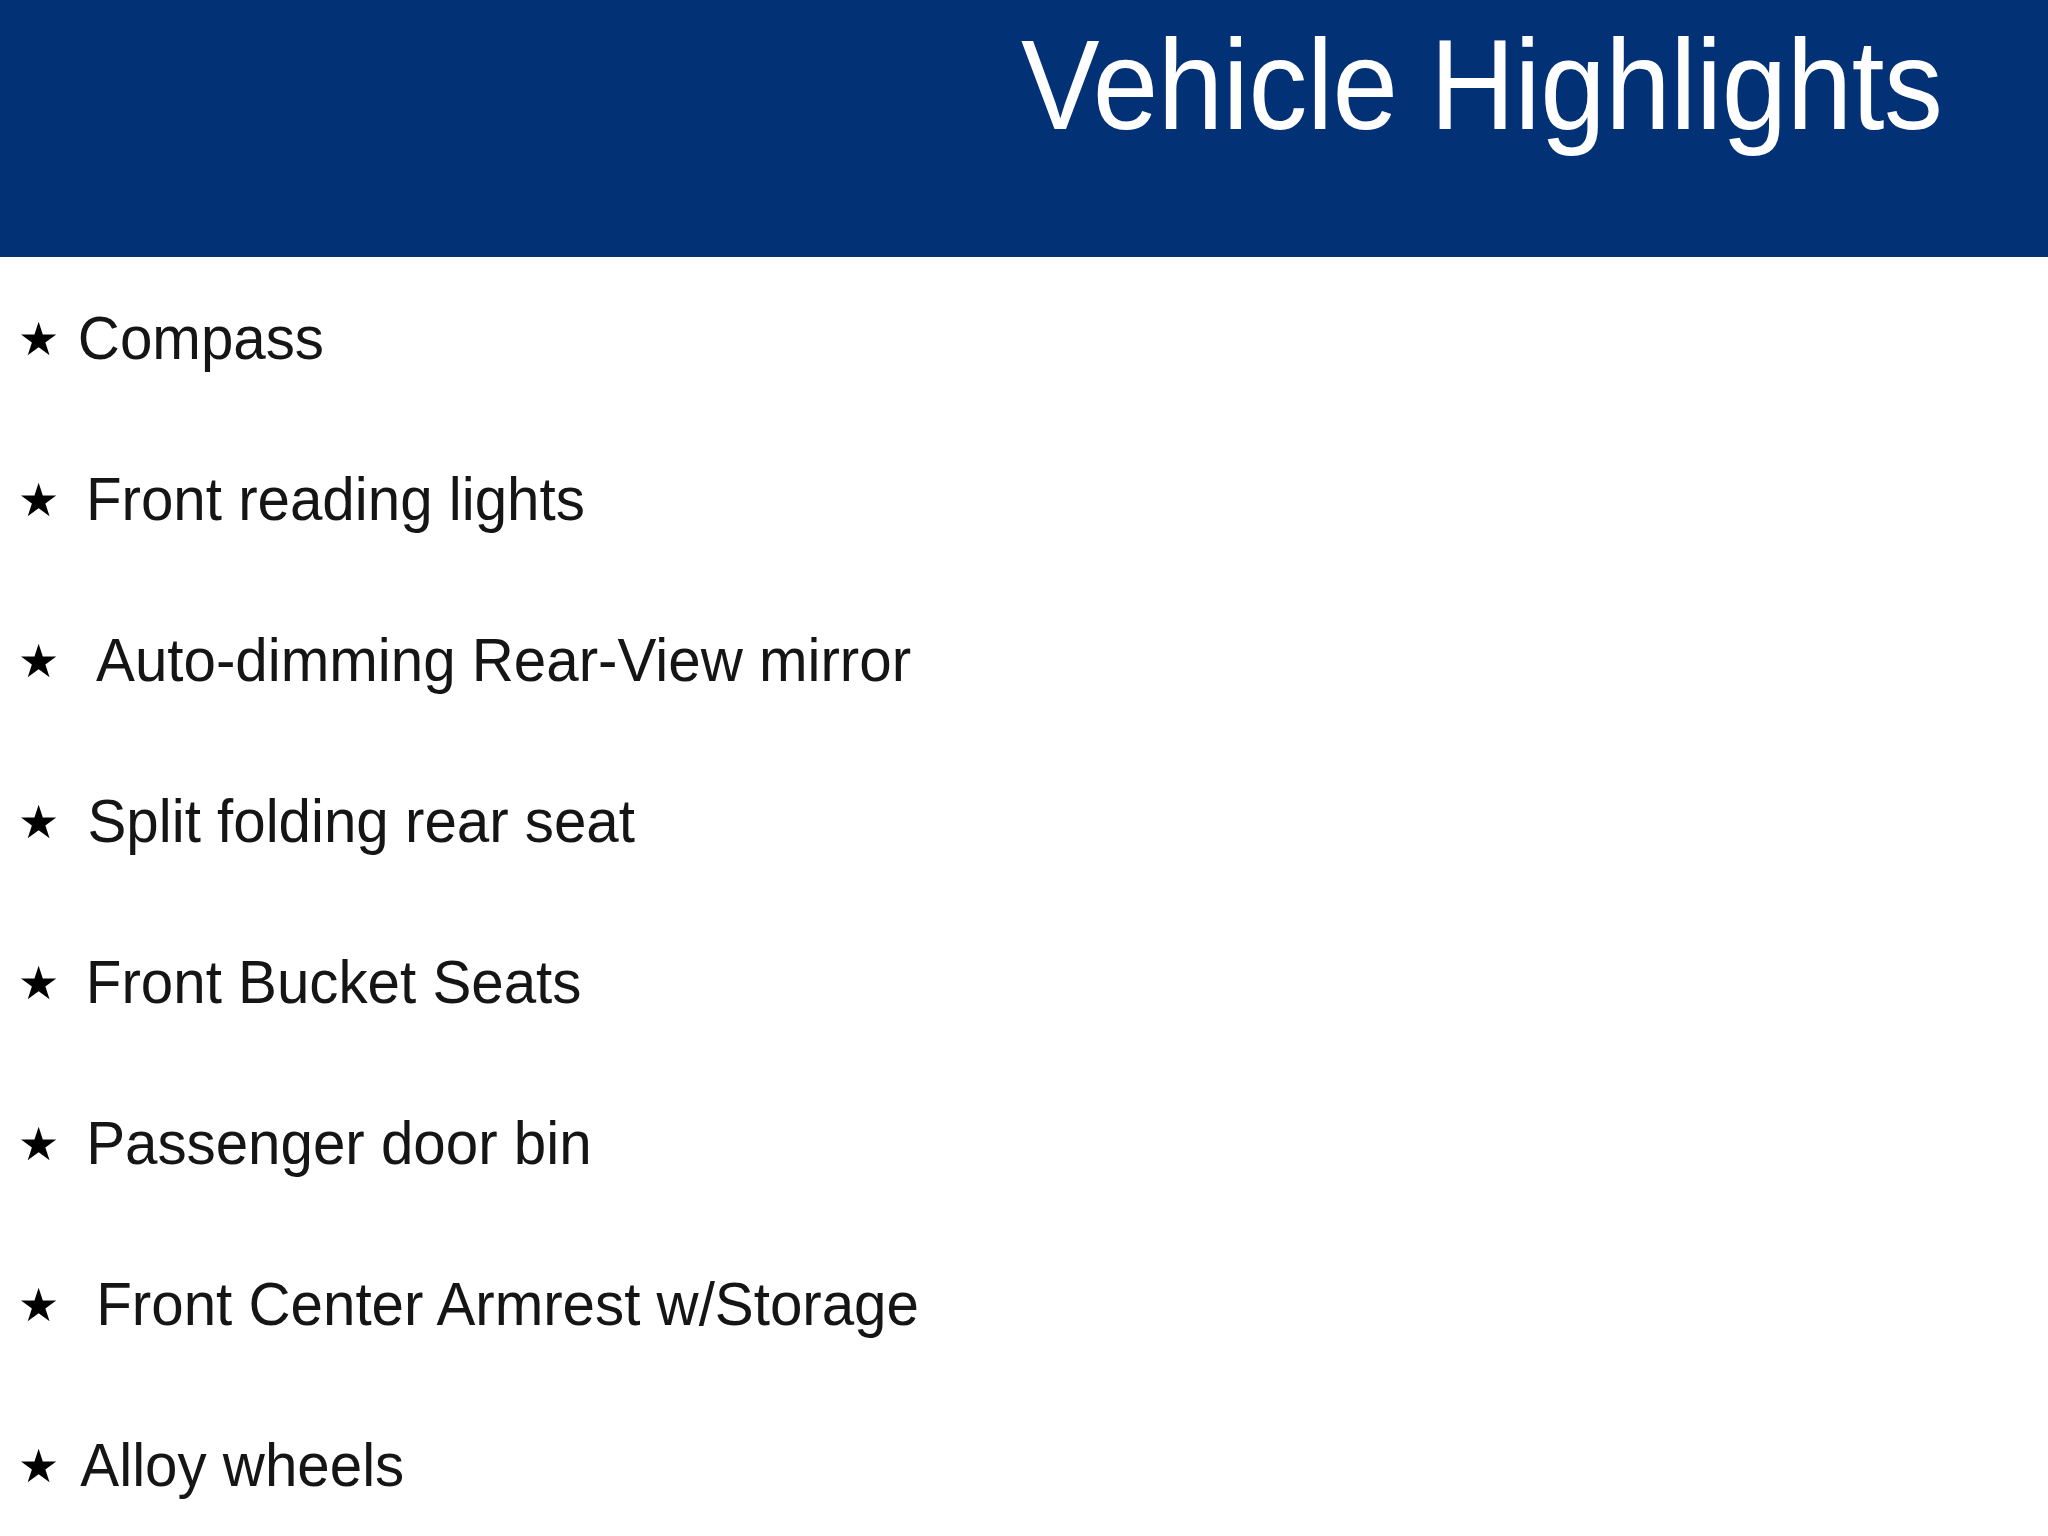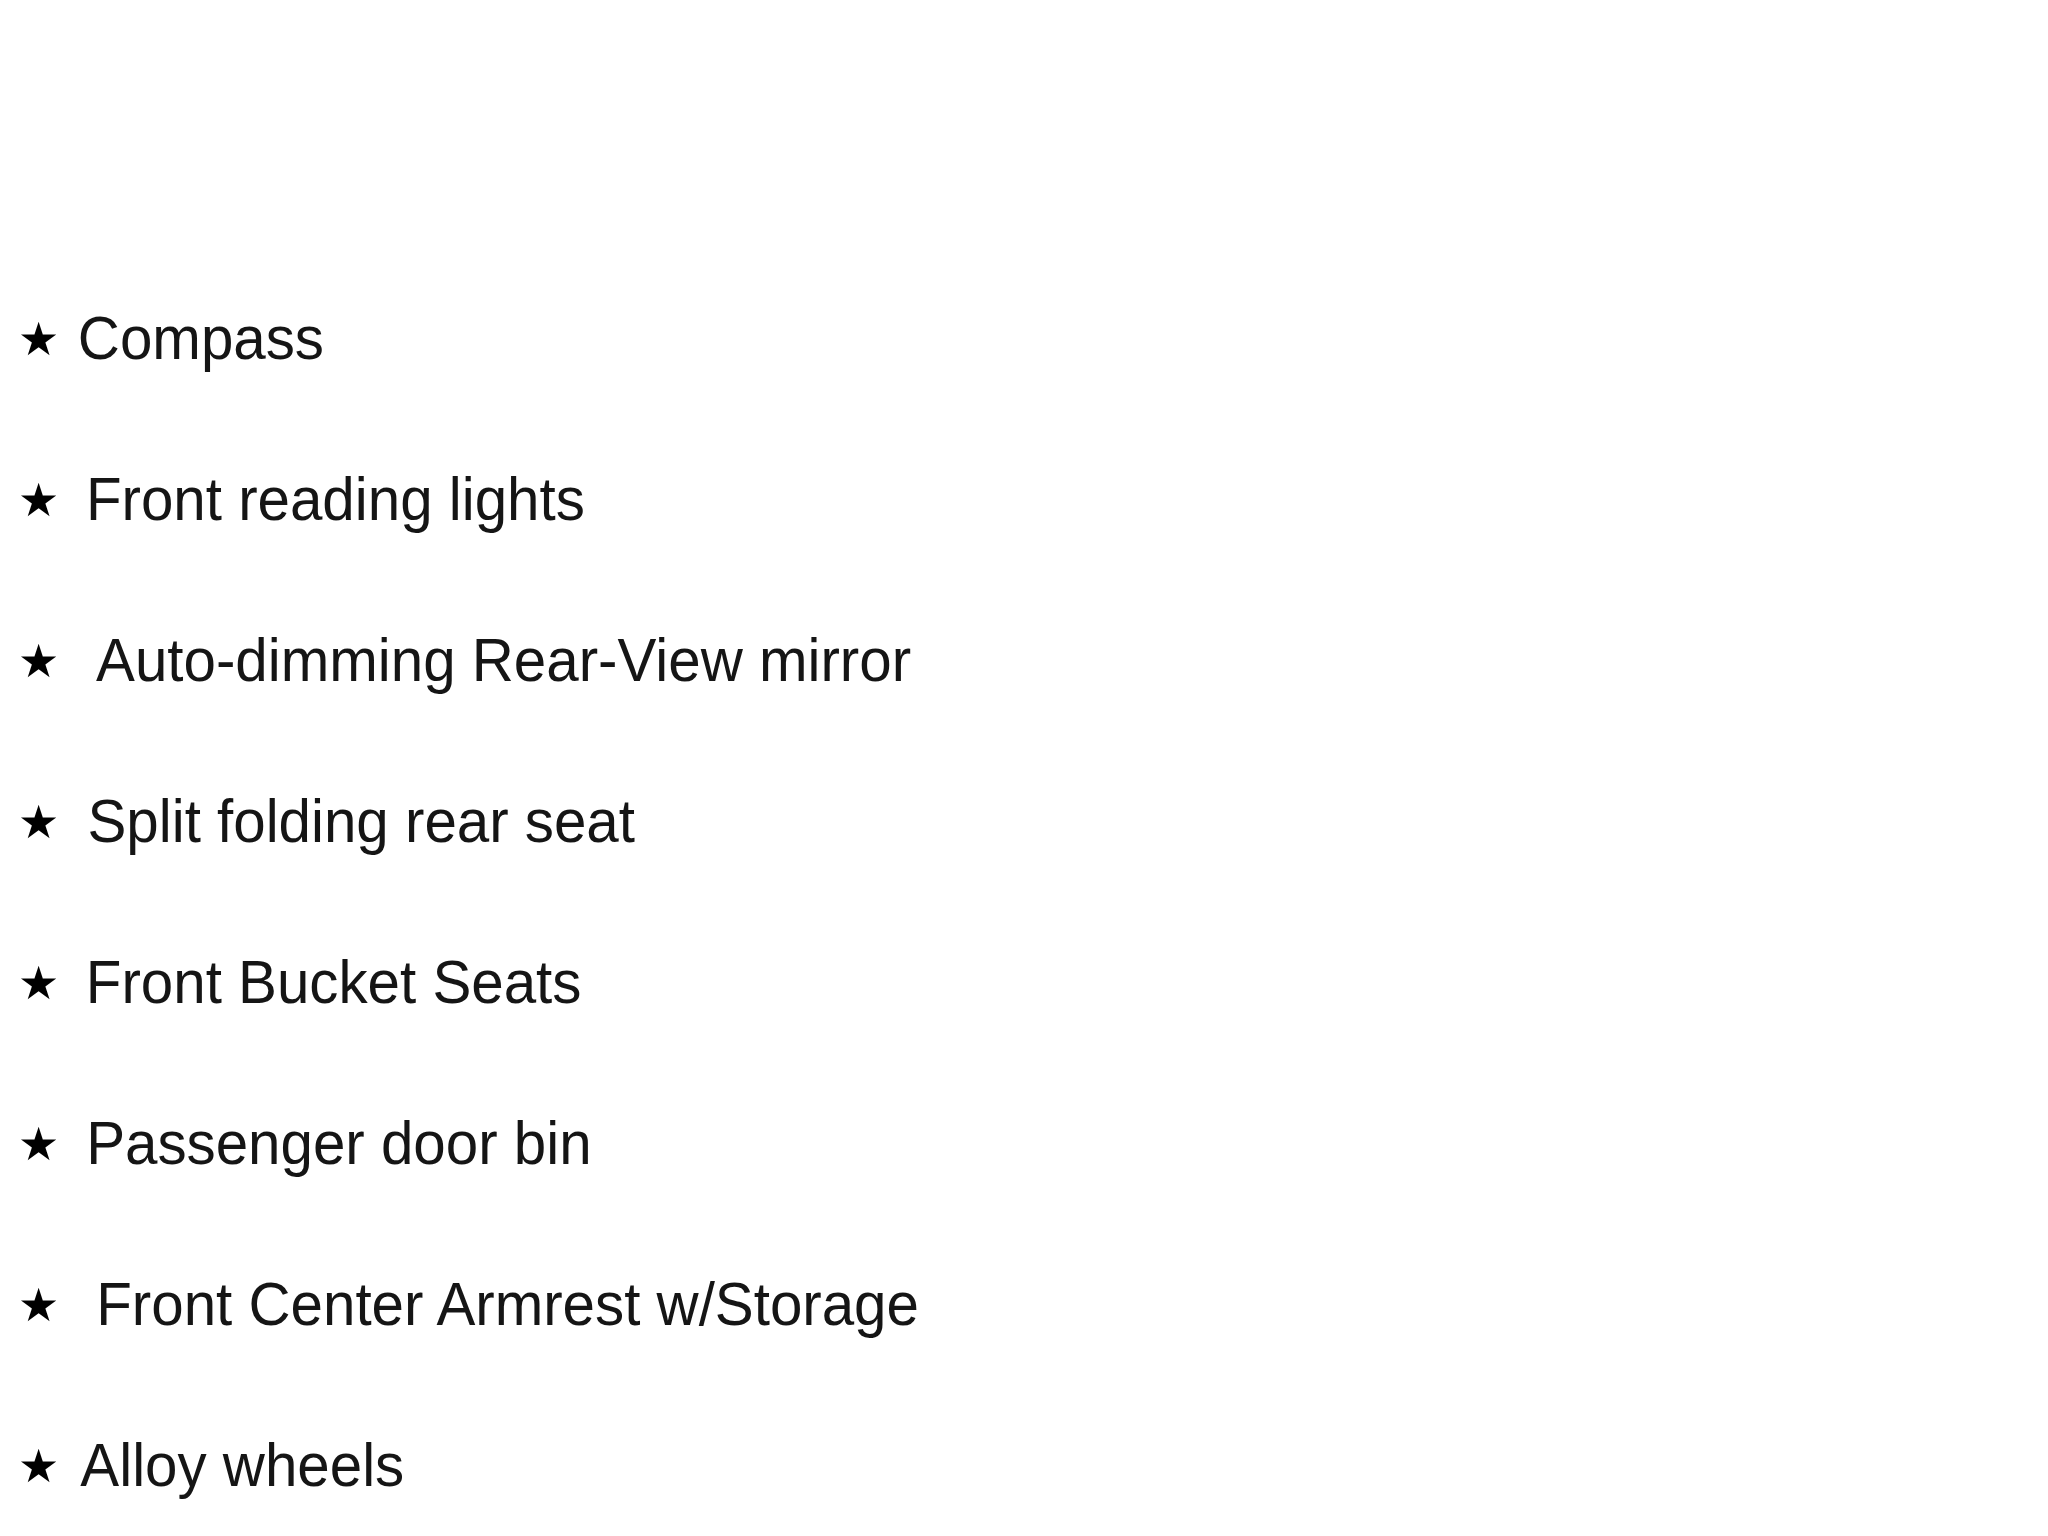--- a/index.html
+++ b/index.html
@@ -95,20 +95,23 @@
     top: 50px;
     transform: scaleX(0.94);
     transform-origin: left baseline;
   }
 </style>
 </head>
 <body>
 
 <div id="slide" style="background: rgb(255, 255, 255);">
 
+  <div id="header-band" style="background: rgb(3, 49, 118);">
+    <h1 id="header-title" style="color: rgb(255, 255, 255);">Vehicle Highlights</h1>
+  </div>
 
   <ul id="highlights-list">
 
   <li class="highlight-item">
         <span class="star-bullet">★</span>
         <span class="highlight-label" style="color: rgb(21, 21, 21);">Compass</span>
       </li>
       <li class="highlight-item">
         <span class="star-bullet">★</span>
         <span class="highlight-label" style="color: rgb(21, 21, 21);">Front reading lights</span>

